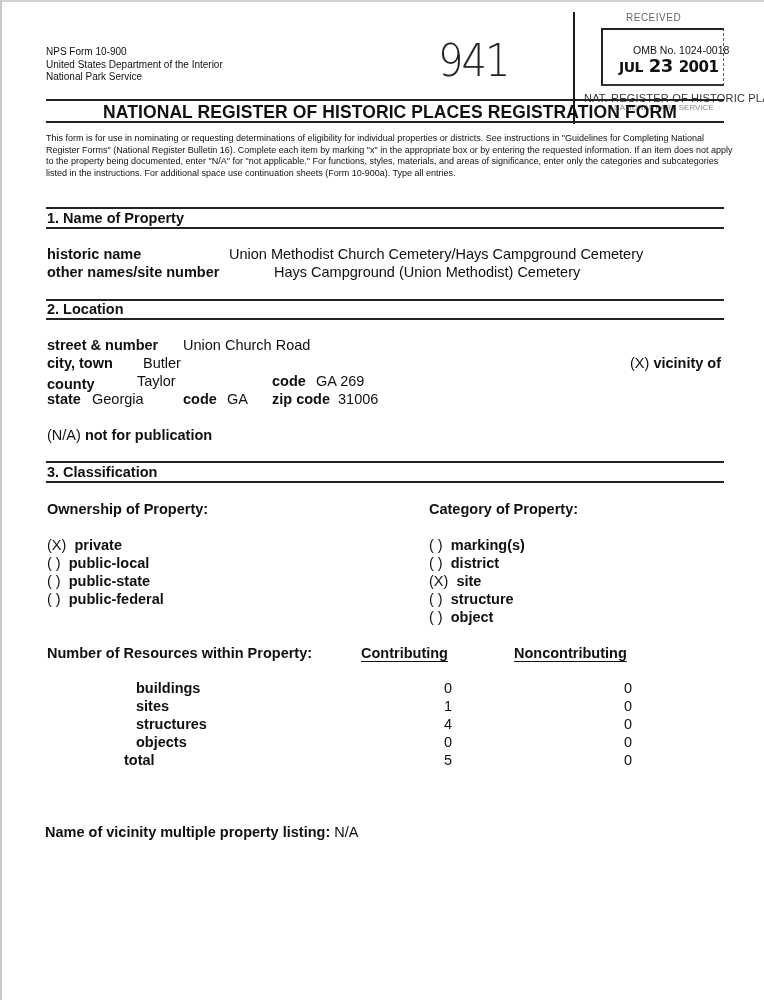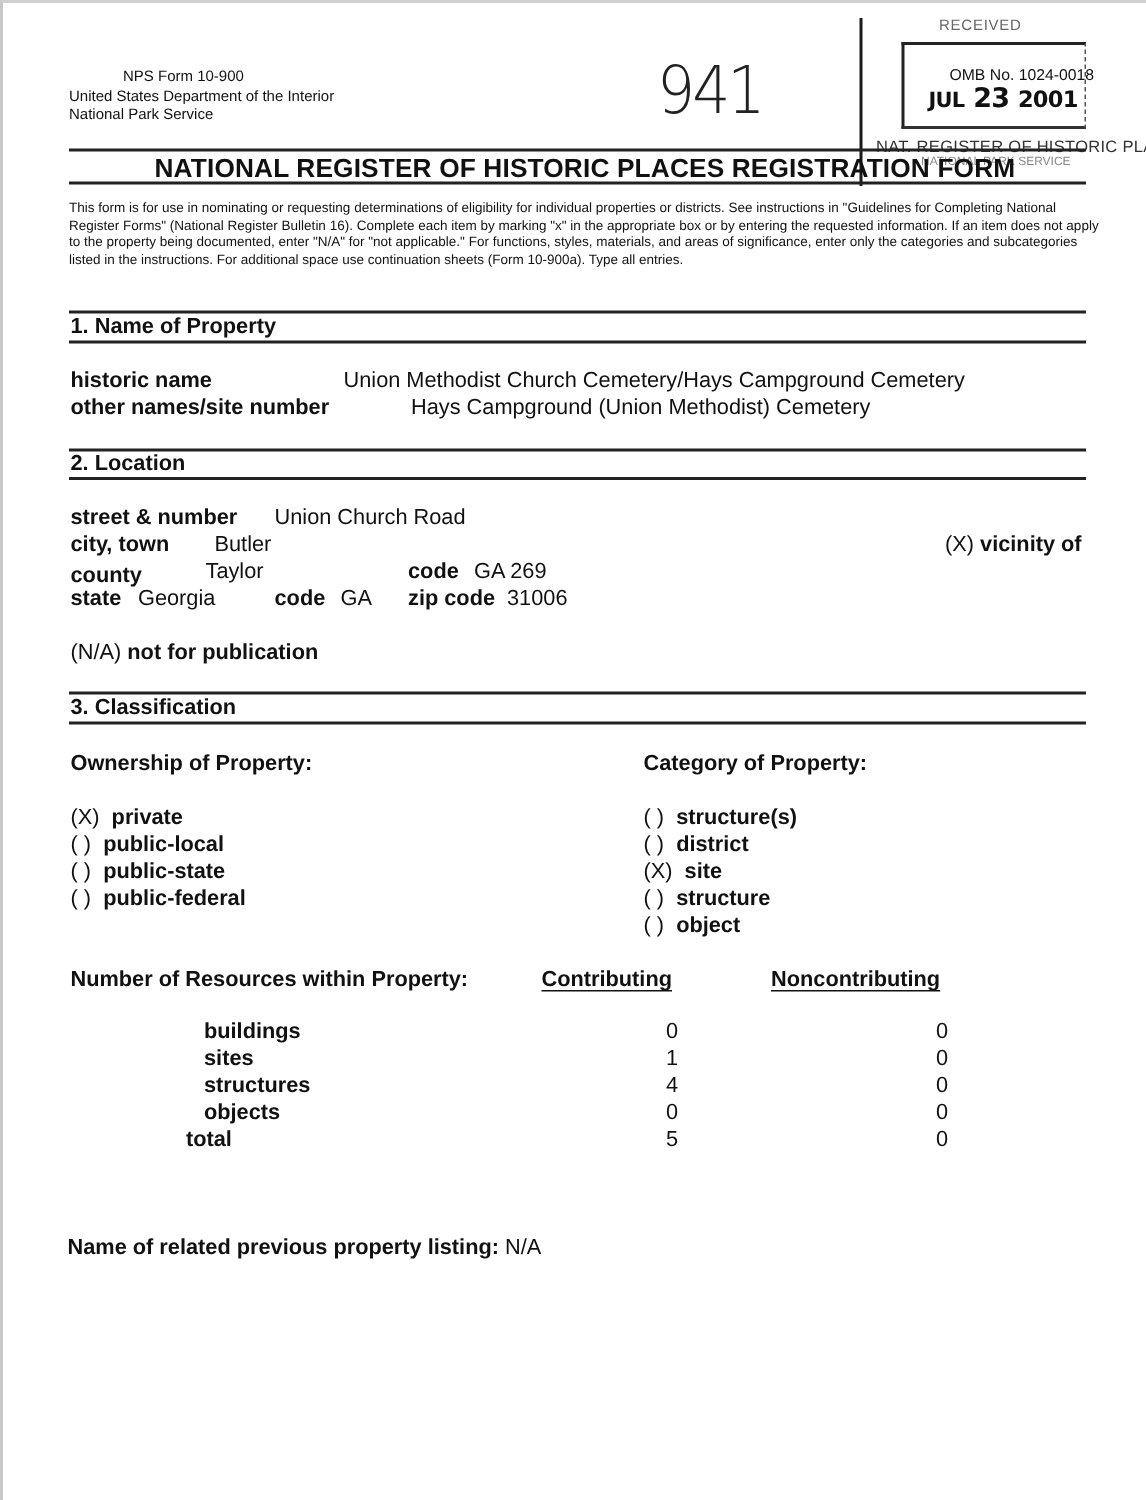--- a/index.html
+++ b/index.html
@@ -23,21 +23,21 @@
     .stamp-date { font-family: "DejaVu Sans", sans-serif; font-weight: bold; font-size: 18px; letter-spacing: -0.5px; }
     .stamp-bottom { font-size: 11px; color: #333; letter-spacing: 0.2px; }
     .underline { text-decoration: underline; text-underline-offset: 3px; }
     .num { width: 30px; text-align: center; }
   </style>
 </head>
 <body>
 
 <div class="page">
 
-  <div class="abs hdr" style="left:44px; top:44px;margin-left:36px;">NPS Form 10-900</div>
+  <div class="abs hdr" style="left:44px; top:44px;">NPS Form 10-900</div>
   <div class="abs hdr" style="left:44px; top:57px;">United States Department of the Interior</div>
   <div class="abs hdr" style="left:44px; top:69px;">National Park Service</div>
 
   <div class="abs hand" style="left:436px; top:36px;">941</div>
 
   <div class="stamp-vline" style="left:571px; top:10px; height:112px;"></div>
   <div class="abs stamp-faint" style="left:624px; top:10px;">RECEIVED</div>
   <div class="stamp-box" style="left:599px; top:26px; width:120px; height:54px; border-top:2px solid #222; border-right:1px dashed #555; border-bottom:2px solid #333;"></div>
   <div class="abs" style="left:631px; top:42px; font-size:10.5px;">OMB No. 1024-0018</div>
   <div class="abs stamp-date" style="left:617px; top:53px;">
@@ -114,21 +114,21 @@
     <span class="lbl">public-state</span>
   </div>
   <div class="abs f14" style="left:45px; top:589px;">
     <span>( )</span>&nbsp;
     <span class="lbl">public-federal</span>
   </div>
 
   <div class="abs f14 lbl" style="left:427px; top:499px;">Category of Property:</div>
   <div class="abs f14" style="left:427px; top:535px;">
     <span>( )</span>&nbsp;
-    <span class="lbl">structure(s)</span>
+    <span class="lbl">marking(s)</span>
   </div>
   <div class="abs f14" style="left:427px; top:553px;">
     <span>( )</span>&nbsp;
     <span class="lbl">district</span>
   </div>
   <div class="abs f14" style="left:427px; top:571px;">
     <span>(X)</span>&nbsp;
     <span class="lbl">site</span>
   </div>
   <div class="abs f14" style="left:427px; top:589px;">
@@ -158,17 +158,17 @@
 
   <div class="abs f14 lbl" style="left:134px; top:732px;">objects</div>
   <div class="abs f14 num" style="left:431px; top:732px;">0</div>
   <div class="abs f14 num" style="left:611px; top:732px;">0</div>
 
   <div class="abs f14 lbl" style="left:122px; top:750px;text-align:right;">total</div>
   <div class="abs f14 num" style="left:431px; top:750px;">5</div>
   <div class="abs f14 num" style="left:611px; top:750px;">0</div>
 
   <div class="abs f14" style="left:43px; top:822px;">
-    <span class="lbl">Name of related previous property listing:</span>
+    <span class="lbl">Name of vicinity multiple property listing:</span>
     <span>N/A</span>
   </div>
 
 </div>
 
 </body></html>

